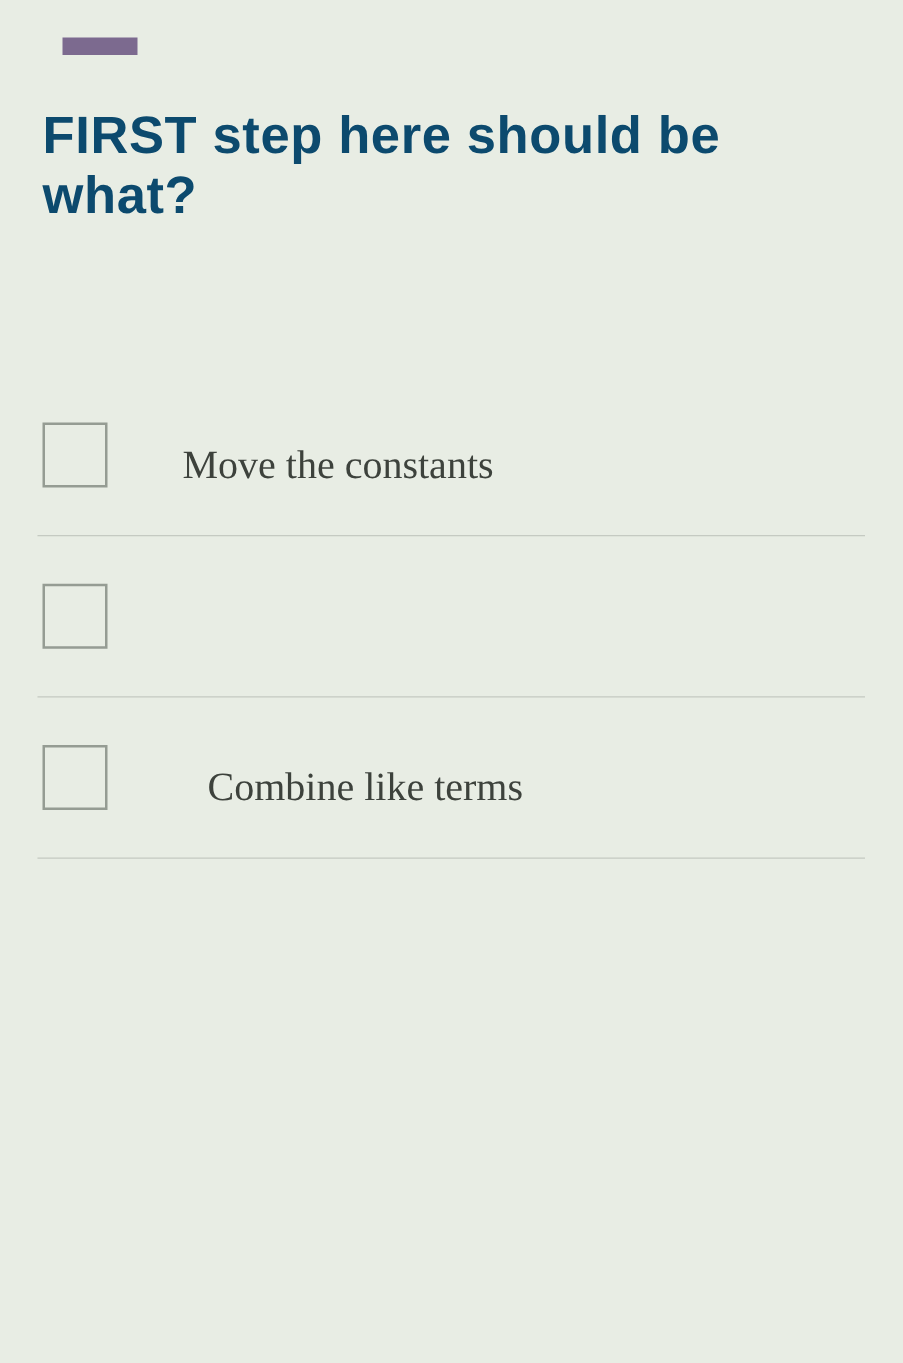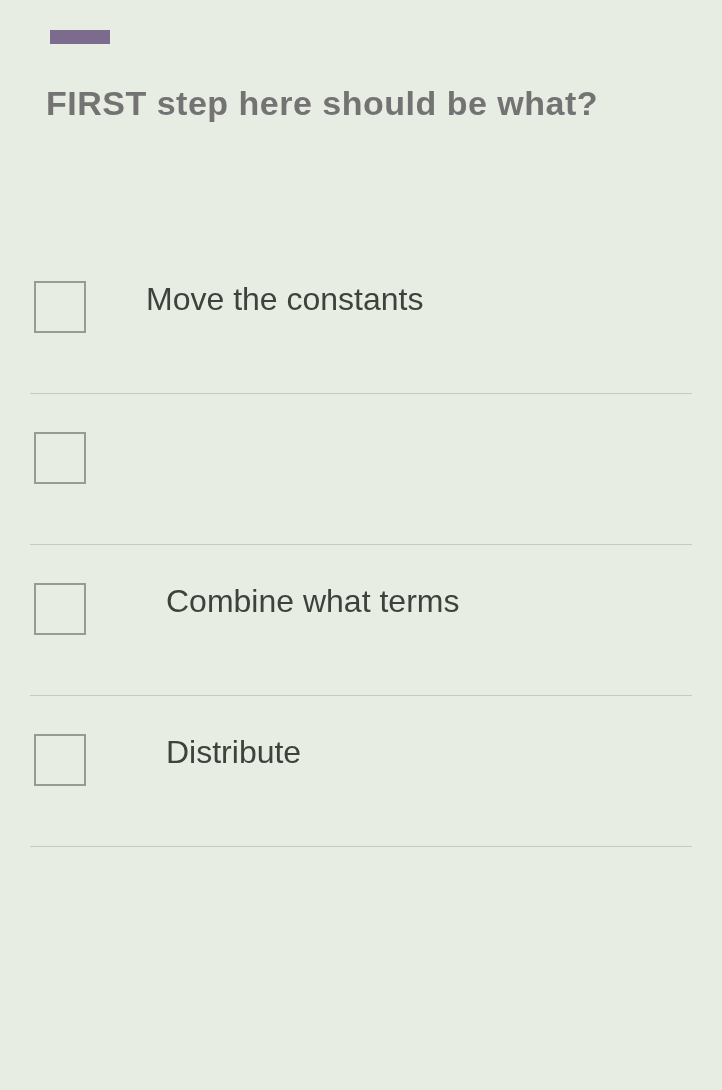--- a/index.html
+++ b/index.html
@@ -17,35 +17,36 @@
     padding: 30px 30px 0 30px;
   }
   .top-fragment {
     width: 60px;
     height: 14px;
     background: #7c6a8f;
     margin-left: 20px;
     margin-bottom: 40px;
   }
   .question {
-    font-size: 34px;
+    font-size: 42px;
     font-weight: 700;
-    color: #737373;
-    margin: 0 0 120px 16px;
+    color: #0c4a6e;
+    margin: 0 0 120px 4px;
     letter-spacing: 0.5px;
   }
   .options {
     display: flex;
     flex-direction: column;
   }
   .option {
     display: flex;
-    align-items: flex-start;
-    padding: 38px 0 60px 0;
+    align-items: flex-end;
+    padding: 38px 0 38px 0;
     border-bottom: 1px solid rgba(90,100,90,0.25);
+    font-family: Liberation Serif, serif;
   }
   .option:last-child {
     border-bottom: 1px solid rgba(90,100,90,0.25);
   }
   .checkbox {
     width: 52px;
     height: 52px;
     border: 2px solid rgba(80,90,80,0.55);
     box-sizing: border-box;
     margin-right: 60px;
@@ -77,22 +78,18 @@
       <div class="checkbox"></div>
       <div class="option-label">Move the constants</div>
     </div>
 
     <div class="option opt-2">
       <div class="checkbox"></div>
     </div>
 
     <div class="option opt-3">
       <div class="checkbox"></div>
-      <div class="option-label">Combine what terms</div>
+      <div class="option-label">Combine like terms</div>
     </div>
 
-    <div class="option opt-4">
-      <div class="checkbox"></div>
-      <div class="option-label">Distribute</div>
-    </div>
 
   </div>
 </div>
 
 </body></html>

